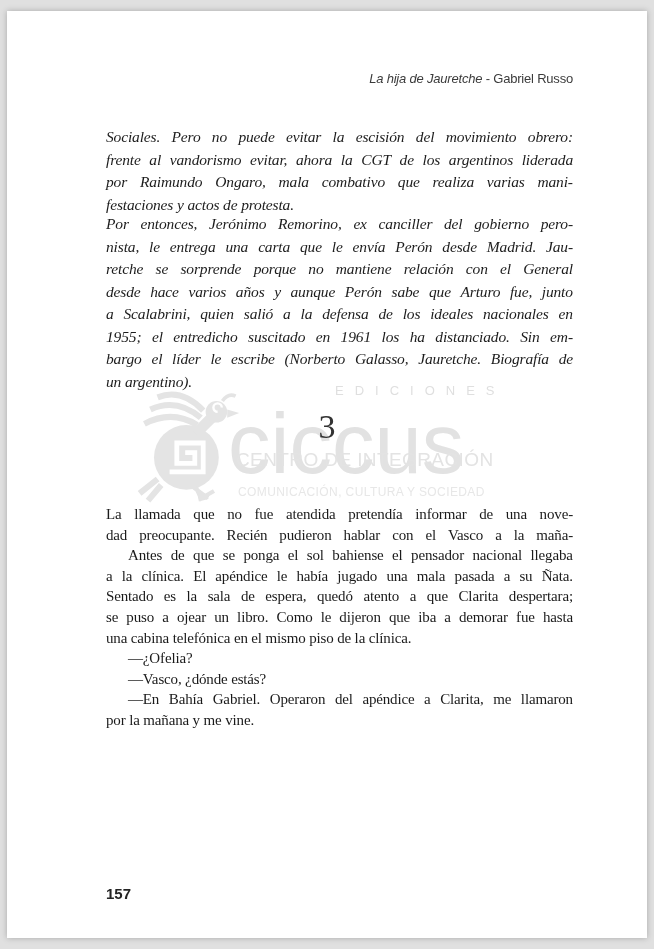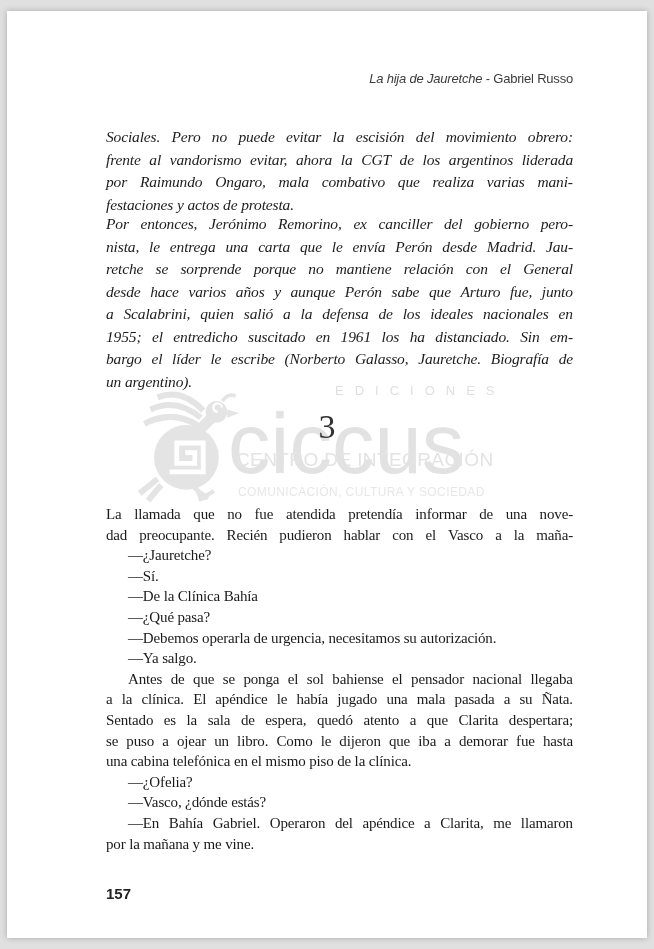--- a/index.html
+++ b/index.html
@@ -235,28 +235,20 @@
             <span>pudieron</span>
             <span>hablar</span>
             <span>con</span>
             <span>el</span>
             <span>Vasco</span>
             <span>a</span>
             <span>la</span>
             <span>maña-</span>
           </div>
         </div>
-      <div class="dlg">
-          <div class="dline">—¿Jauretche?</div>
-          <div class="dline">—Sí.</div>
-          <div class="dline">—De la Clínica Bahía</div>
-          <div class="dline">—¿Qué pasa?</div>
-          <div class="dline">—Debemos operarla de urgencia, necesitamos su autorización.</div>
-          <div class="dline">—Ya salgo.</div>
-        </div>
       <div class="para">
           <div class="tline j indent">
             <span>Antes</span>
             <span>de</span>
             <span>que</span>
             <span>se</span>
             <span>ponga</span>
             <span>el</span>
             <span>sol</span>
             <span>bahiense</span>

